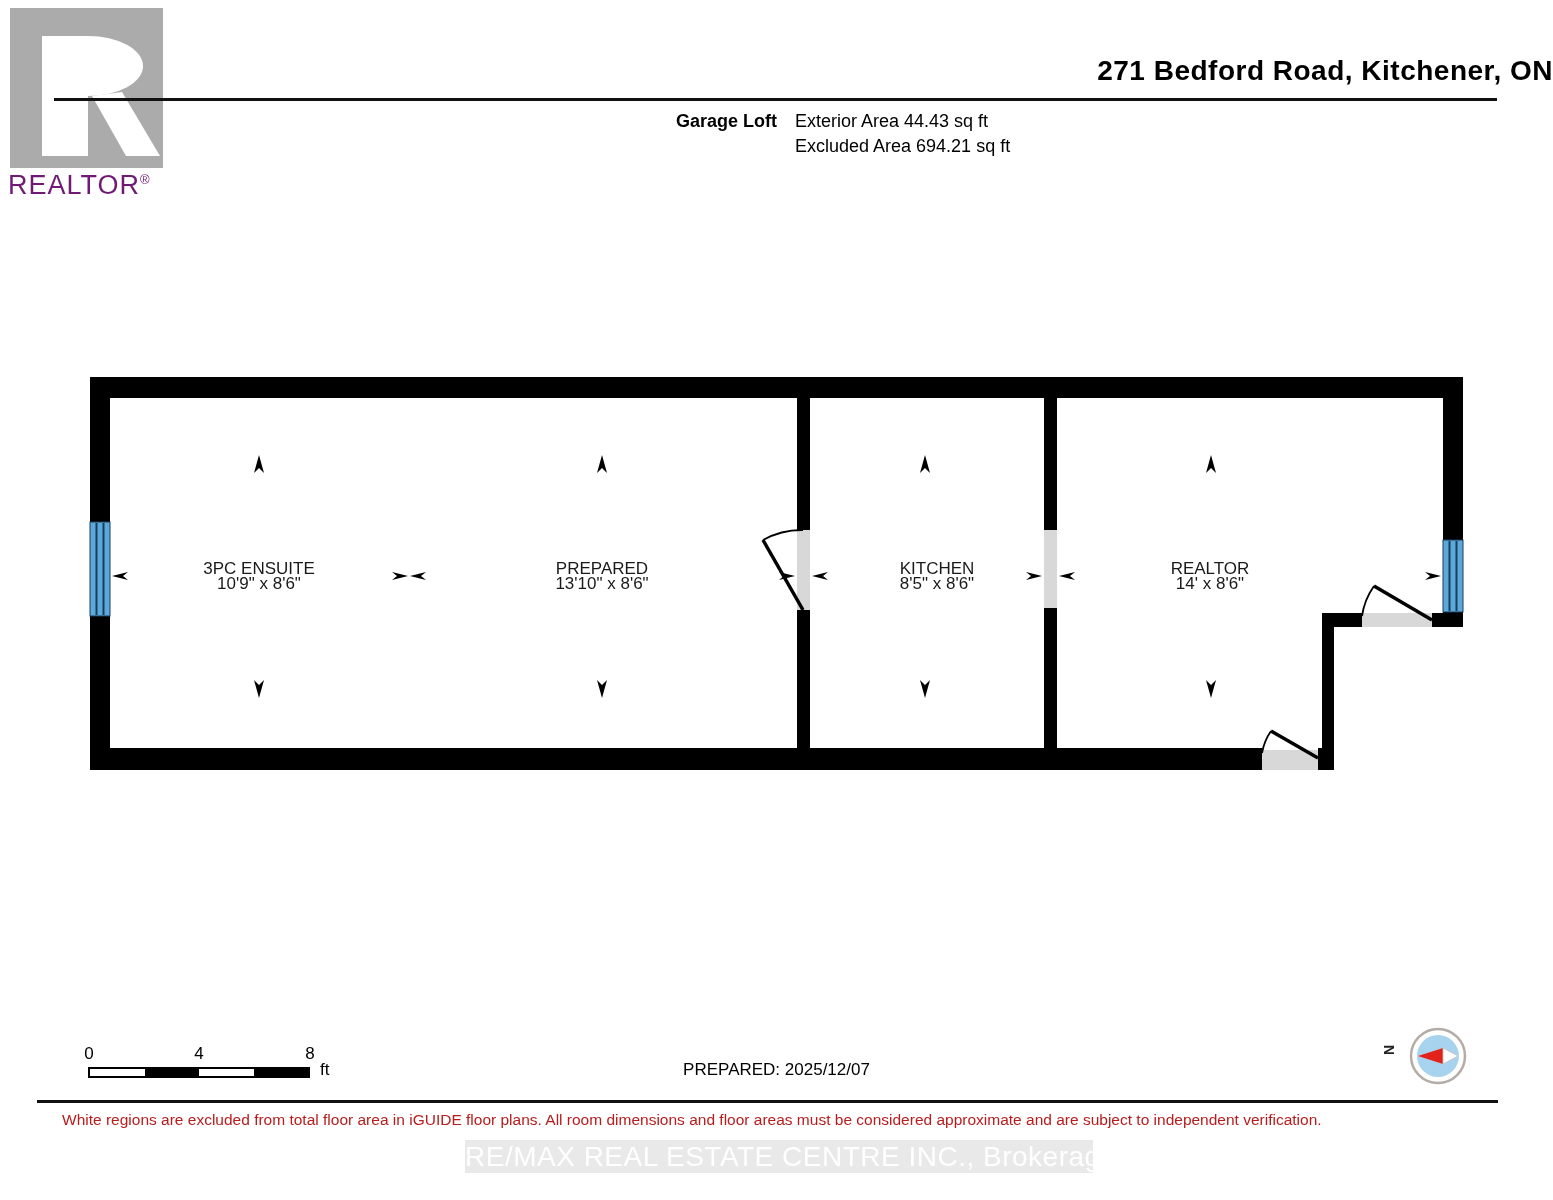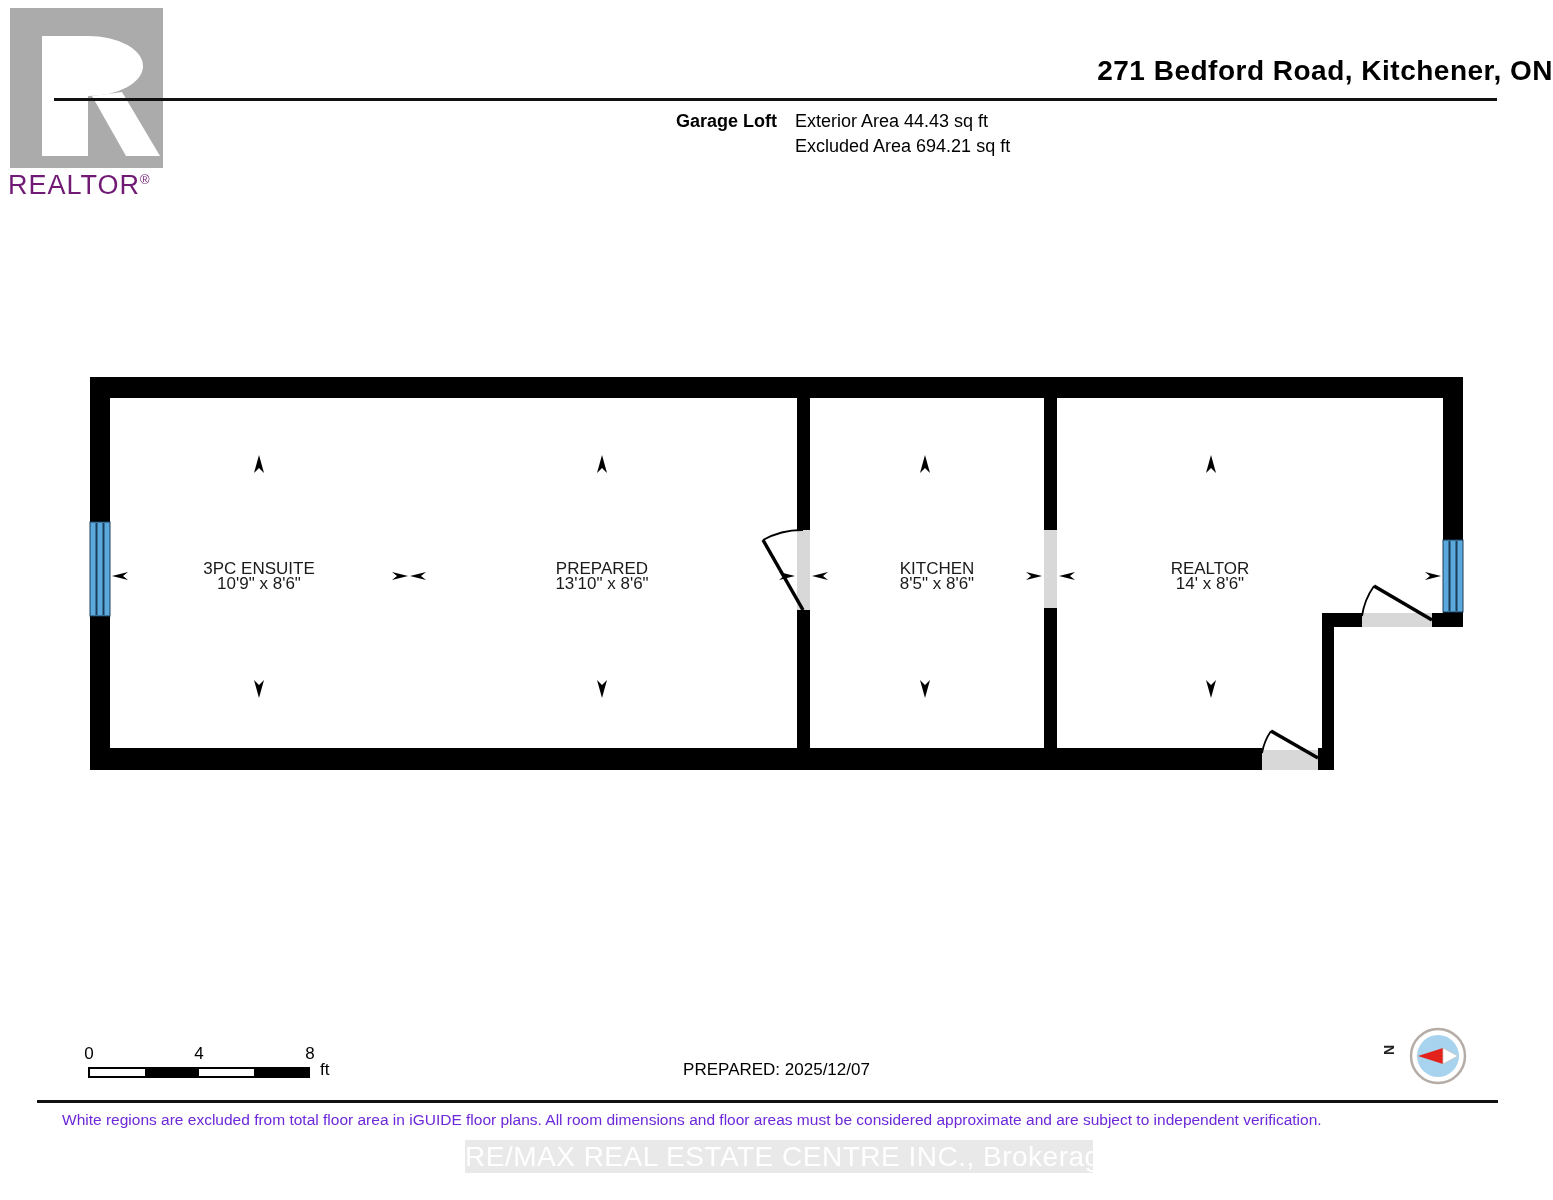--- a/index.html
+++ b/index.html
@@ -27,21 +27,21 @@
   #scale-bar{position:absolute;left:88px;top:1067px;width:218px;height:7px;border:2px solid #000;background:#fff;}
   #scale-bar .seg{position:absolute;top:0;height:7px;}
 
   #prepared-text{position:absolute;left:50%;transform:translateX(-50%);top:1060px;font-size:17px;}
 
   #compass{position:absolute;left:1406px;top:1024px;}
   #compass-n{position:absolute;left:1384px;top:1042px;font-size:14px;font-weight:600;
              transform:rotate(-90deg);color:#222;}
 
   #footer-divider{position:absolute;left:37px;top:1100px;width:1461px;height:3px;background:#111;}
-  #disclaimer{position:absolute;left:62px;top:1111px;font-size:15.5px;color:#6d28d9;white-space:nowrap;}
+  #disclaimer{position:absolute;left:62px;top:1111px;font-size:15.5px;color:#b91c1c;white-space:nowrap;}
   #watermark{position:absolute;left:465px;top:1140px;width:628px;height:33px;background:#e9e9e9;
              color:rgba(255,255,255,.97);font-size:28px;line-height:33px;text-align:center;
              letter-spacing:.5px;white-space:nowrap;}
 </style>
 </head>
 <body>
 
 <div id="page">
 
   <svg class="abs" style="left:10px;top:8px;" width="153" height="160" viewBox="0 0 153 160">

